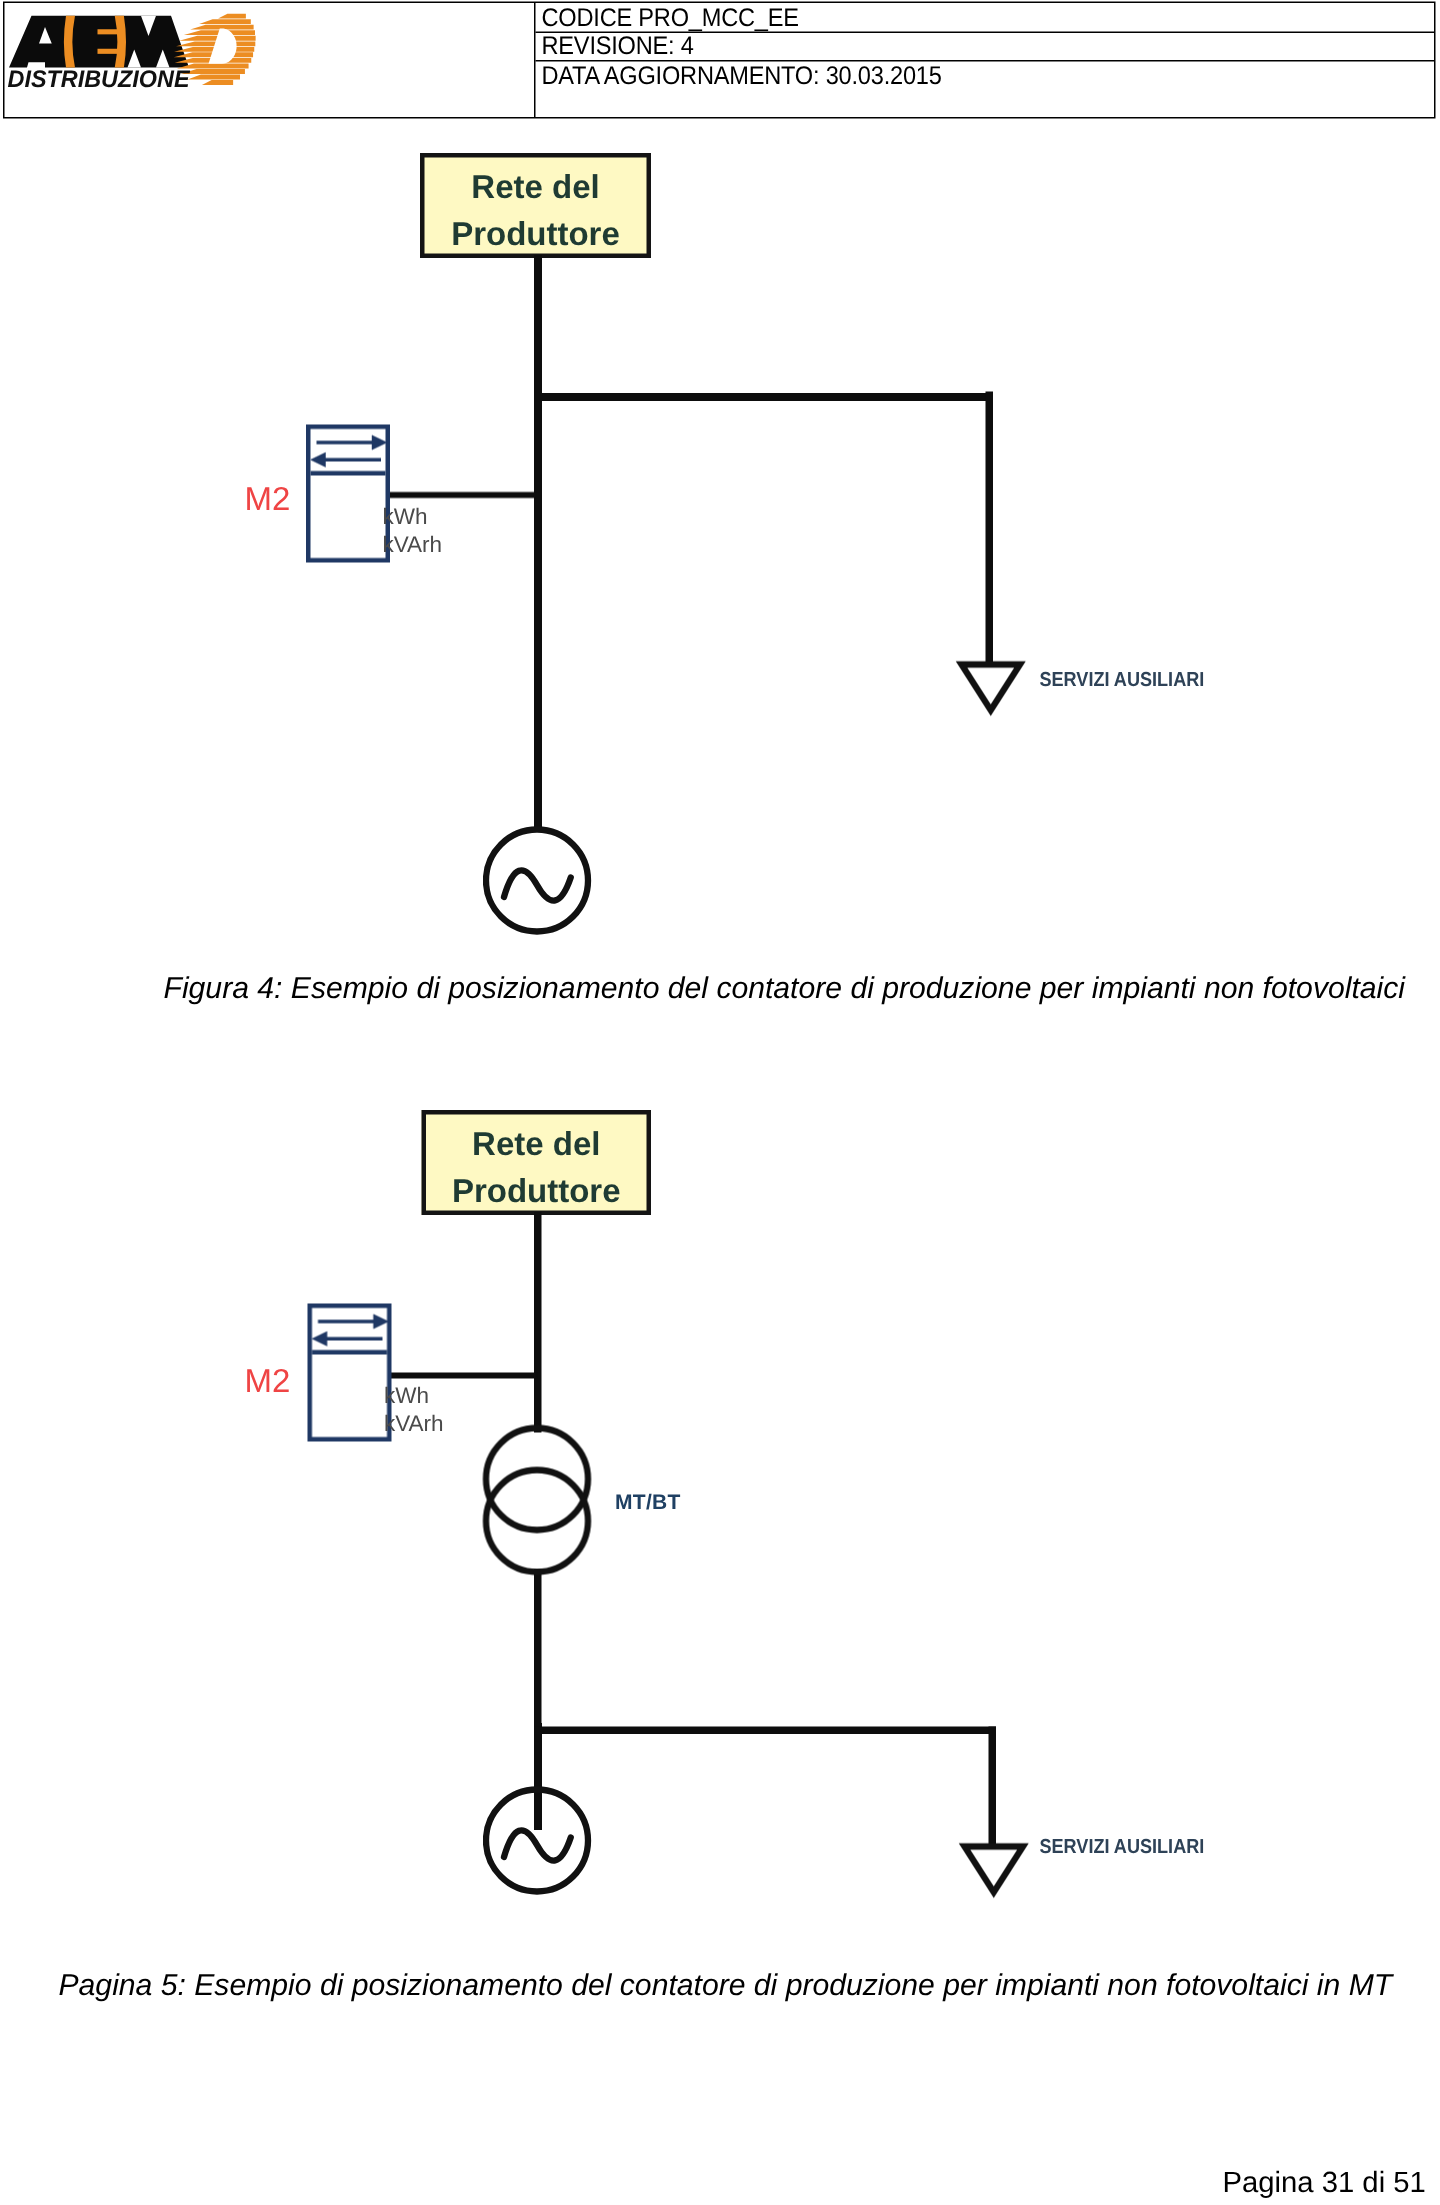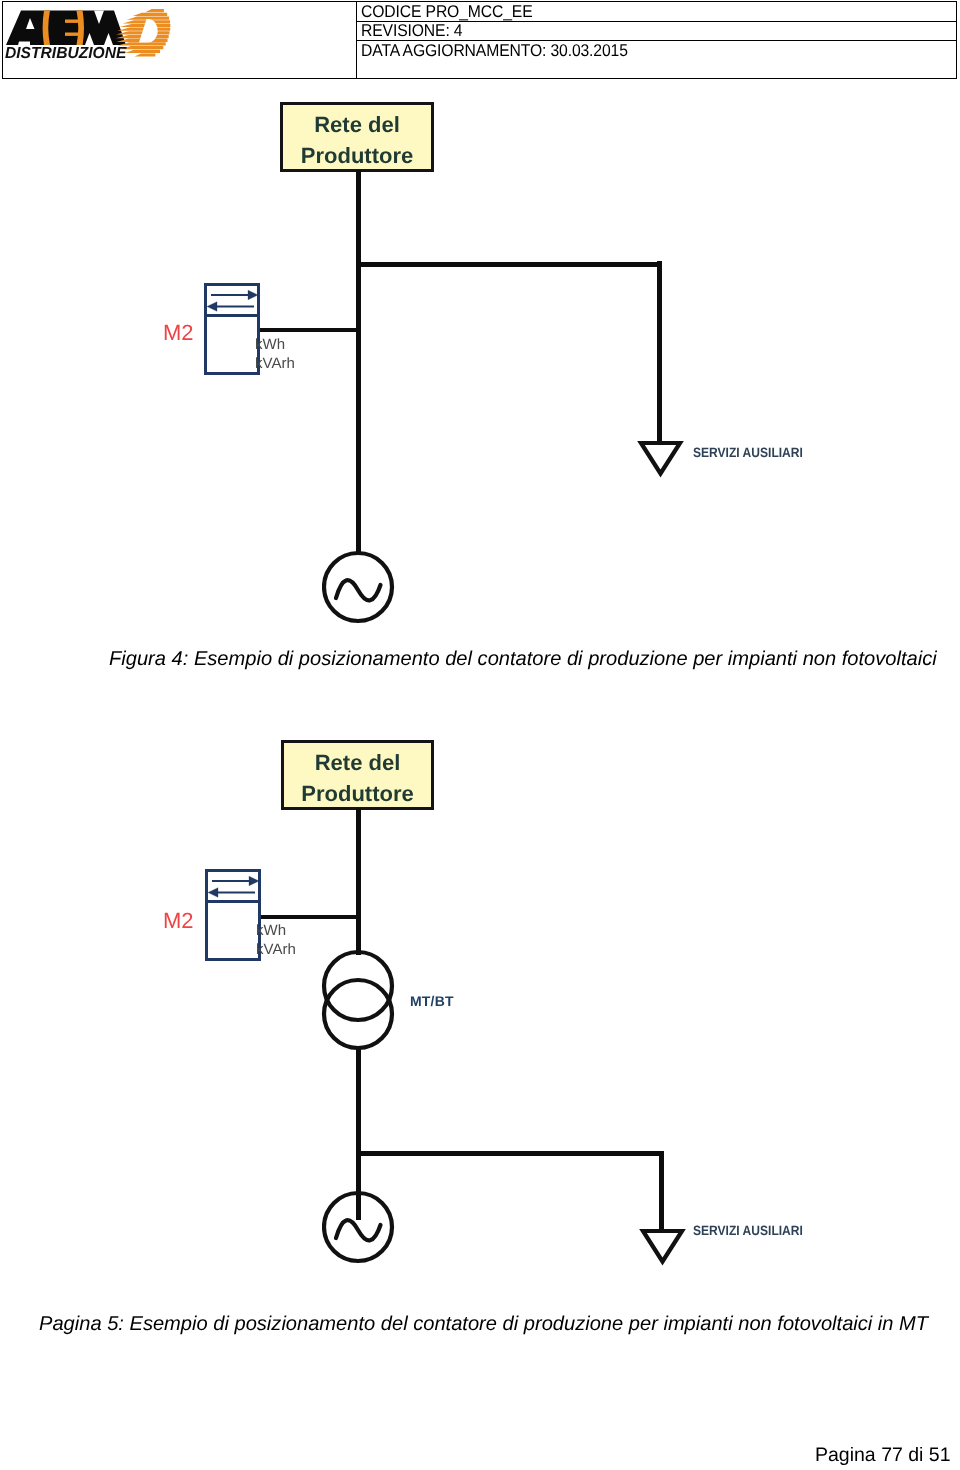--- a/index.html
+++ b/index.html
@@ -201,14 +201,14 @@
     <div class="auxlabel" style="left:693px;top:1223px;">SERVIZI AUSILIARI</div>
 
     <svg width="84" height="84" viewBox="0 0 84 84" style="position:absolute;left:322px;top:1190px;">
       <circle cx="36" cy="37" r="34" fill="none" stroke="#111" stroke-width="4.2"></circle>
       <path d="M14 48 Q23 17 36 40 Q49 63 58.5 35" fill="none" stroke="#111" stroke-width="4.2" stroke-linecap="round"></path>
     </svg>
   </div>
 
   <div class="caption" id="cap5" style="left:39px;top:1313px;">Pagina 5: Esempio di posizionamento del contatore di produzione per impianti non fotovoltaici in MT</div>
 
-  <div class="footer-page" style="left:815px;top:1444px;">Pagina 77 di 51</div>
+  <div class="footer-page" style="left:815px;top:1444px;">Pagina 31 di 51</div>
 </div>
 
 </body></html>

